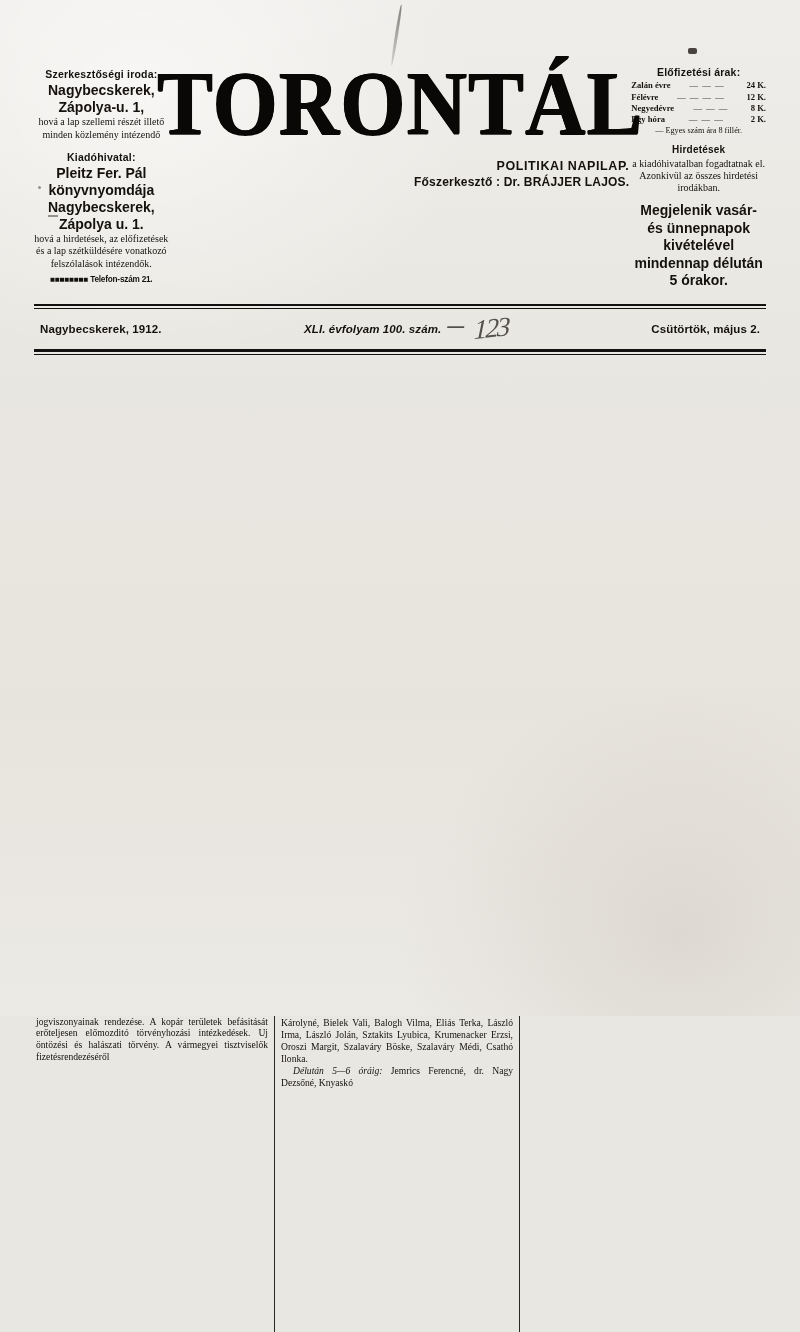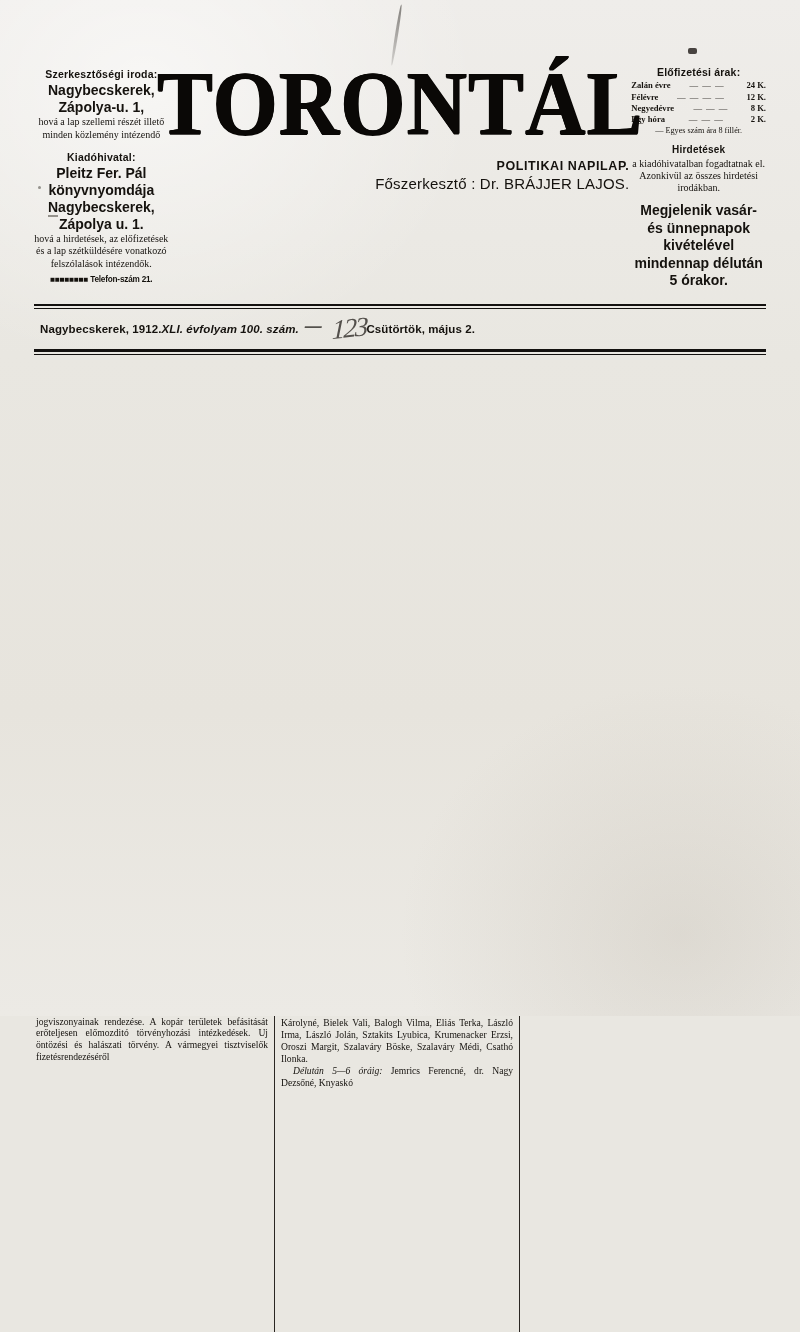--- a/index.html
+++ b/index.html
@@ -73,29 +73,29 @@
     transform-origin:center top;
     text-shadow:0.6px 0 0 #0a0806, -0.6px 0 0 #0a0806, 0 .5px 0 #0a0806;
   }
   .logo-sub{
     font-family:"Liberation Sans", sans-serif;
     font-weight:bold;font-size:12.5px;letter-spacing:.6px;
     margin:24px 0 2px 0;
   }
   .logo-sub2{
     font-family:"Liberation Sans", sans-serif;
-    font-weight:normal;font-size:15px;letter-spacing:.2px;margin:0;
+    font-weight:bold;font-size:12px;letter-spacing:.2px;margin:0;
   }
 
   
   .datebar-wrap{position:relative;margin:13px 34px 0 34px;}
   .rule-thick{height:2.4px;background:#141210;}
   .rule-thin{height:1px;background:#141210;margin-top:2.5px;}
   .datebar{
-    display:flex;align-items:center;
+    display:flex;align-items:center;justify-content:space-between;
     padding:4px 6px 5px 6px;
     font-family:"Liberation Sans", sans-serif;
     font-weight:bold;font-size:11.5px;letter-spacing:.1px;
   }
   .datebar .mid{display:flex;align-items:center;gap:6px;font-style:italic;}
   .hand-num{
     font-family:"Liberation Serif", serif;
     font-size:27px;color:#2a2622;
     transform:rotate(-6deg) skewX(-8deg);
     opacity:.78;font-weight:normal;

